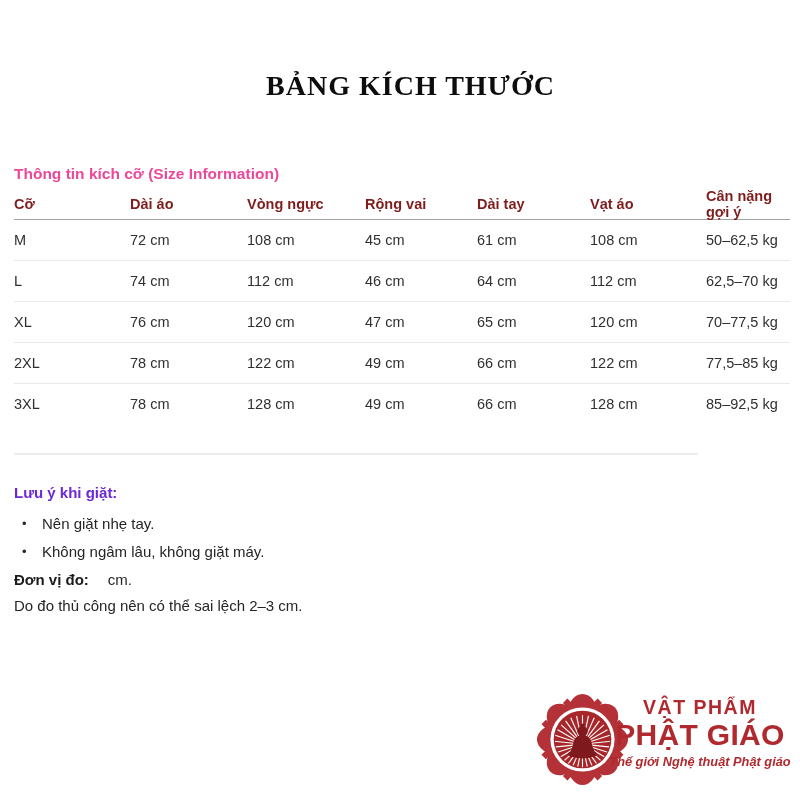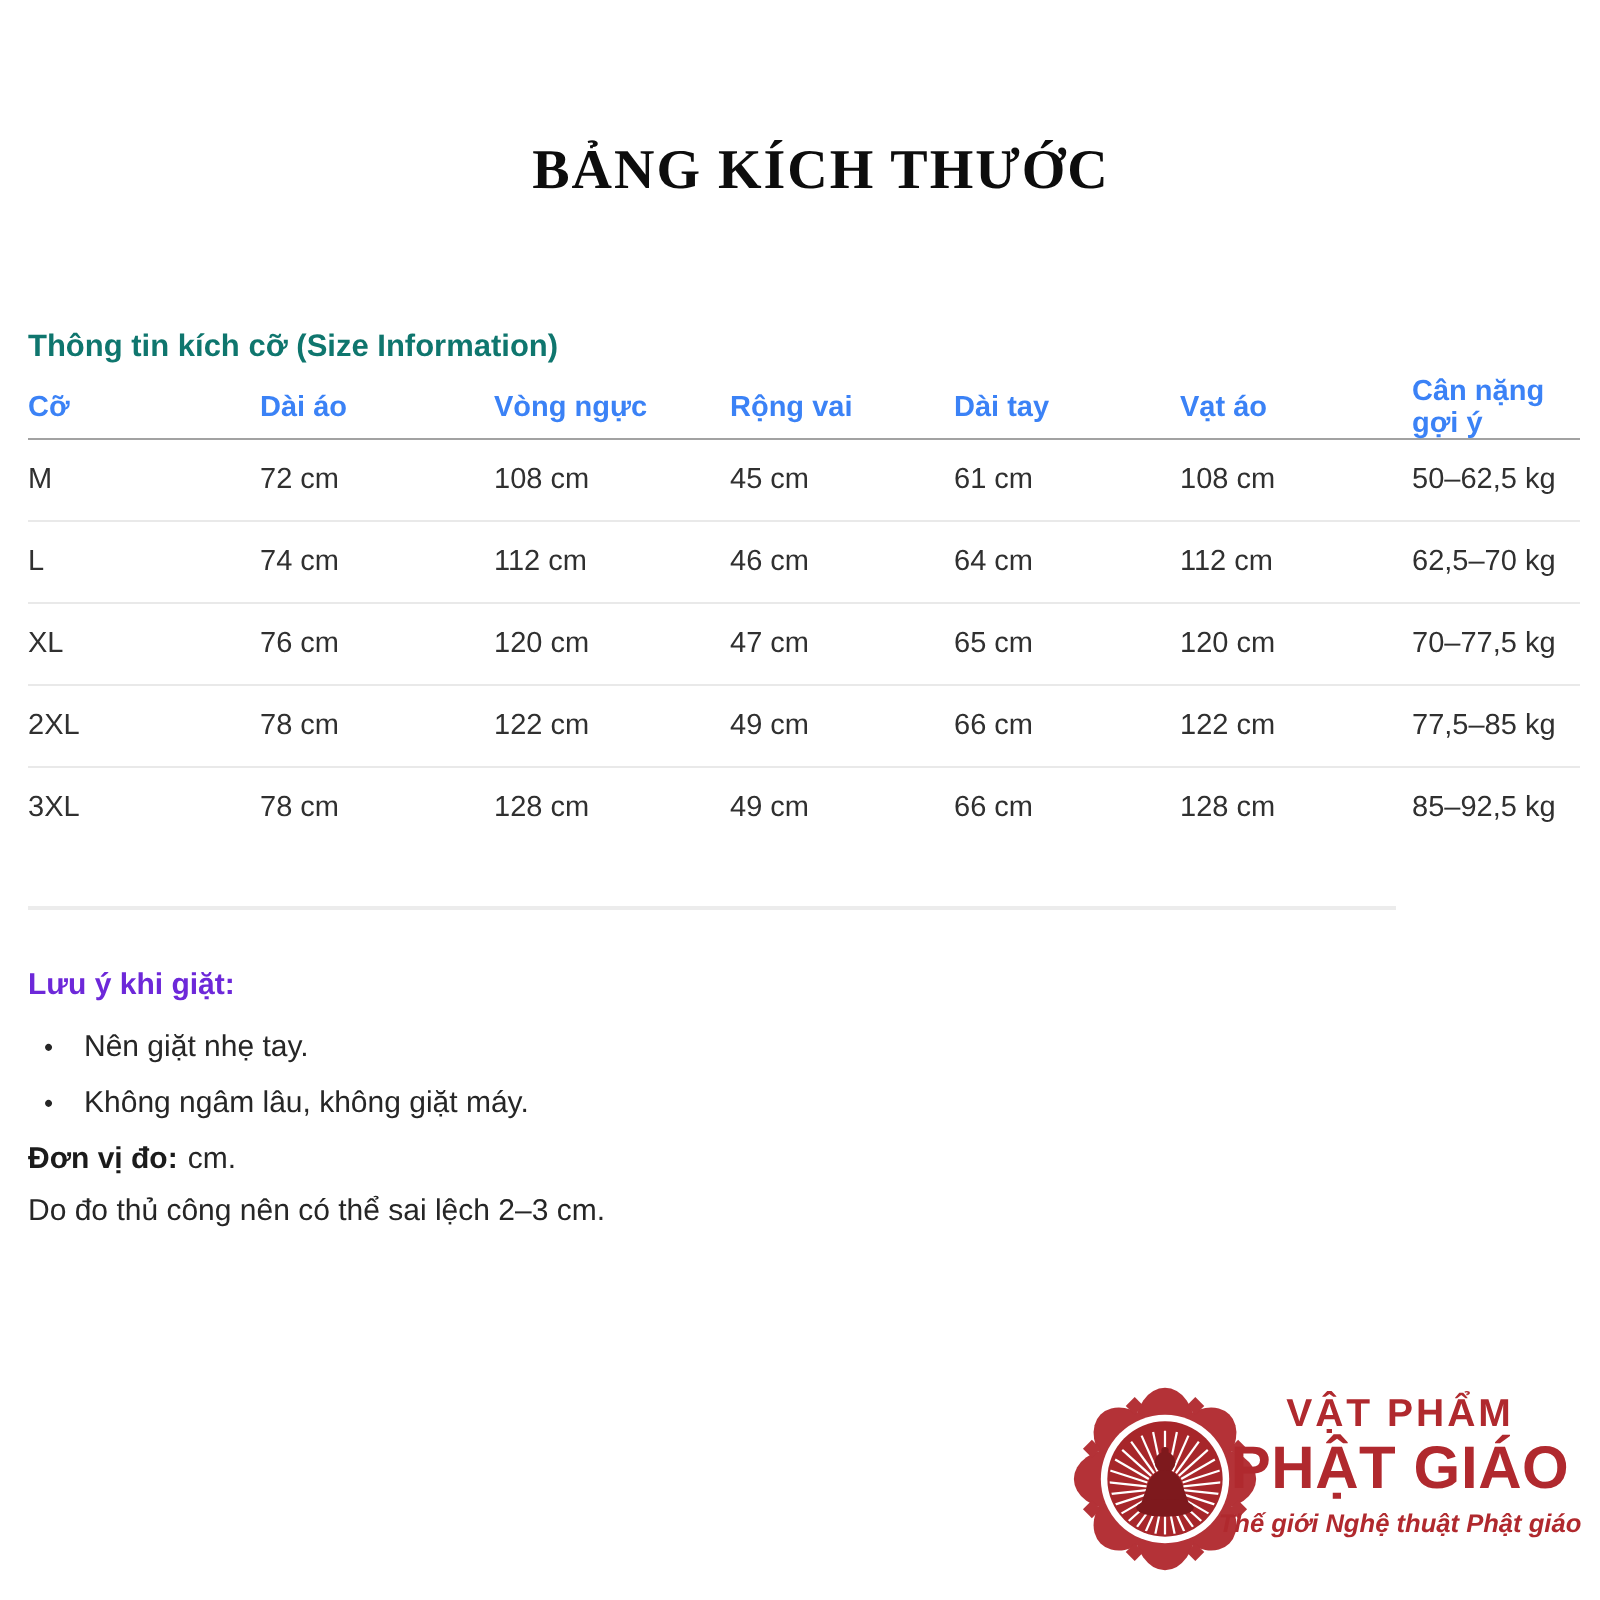--- a/index.html
+++ b/index.html
@@ -14,53 +14,53 @@
   .title{
     position:absolute;top:70px;left:0;right:0;margin:0;
     text-align:center;
     font-family:"Liberation Serif","DejaVu Serif",serif;
     font-weight:700;font-size:28px;letter-spacing:1px;color:#0d0d0d;padding-left:21px;
   }
 
   
   .section-heading{
     position:absolute;top:165px;left:14px;
-    font-weight:700;font-size:15.5px;color:#0f766e;text-align:right;
+    font-weight:700;font-size:15.5px;color:#ec4899;text-align:right;
   }
 
   
   .size-table{position:absolute;top:188px;left:14px;width:776px;}
   .t-row{
     display:grid;
     grid-template-columns:116px 117px 118px 112px 113px 116px 1fr;
     align-items:center;
   }
   .t-head{
     height:31px;border-bottom:1px solid #a2a2a2;
-    font-weight:700;font-size:14.5px;color:#3b82f6;
+    font-weight:700;font-size:14.5px;color:#7f1d1d;
   }
   .t-body-row{
     height:40px;border-bottom:1px solid #e9e9e9;
     font-size:14.5px;color:#303030;
   }
   .t-body-row:last-child{border-bottom:none;}
 
   
   .divider{
     position:absolute;top:453px;left:14px;width:684px;height:2px;background:#ececec;
   }
 
   
   .notes{position:absolute;left:14px;top:483px;font-size:15px;color:#262626;line-height:19px;}
   .note-heading{font-weight:700;color:#6d28d9;margin:0 0 12px 0;}
   .bullet{display:flex;margin:0 0 9px 0;}
   .bullet .dot{width:20px;margin-left:8px;flex:0 0 auto;font-size:13px;}
   .unit-line{margin-top:8px;}
   .unit-line .b{font-weight:700;color:#1b1b1b;}
-  .unit-line .v{margin-left:5px;}
+  .unit-line .v{margin-left:19px;}
   .tolerance{margin-top:7px;}
 
   
   .logo{position:absolute;left:536px;top:693px;width:258px;height:95px;}
   .emblem{position:absolute;left:0;top:0;}
   .logo-text{position:absolute;left:70px;top:5px;width:188px;text-align:center;}
   .logo-l1{font-weight:700;font-size:19.5px;letter-spacing:1.5px;line-height:1;}
   .logo-l2{font-weight:700;font-size:30px;letter-spacing:.3px;line-height:1;margin-top:2px;}
   .logo-tag{font-style:italic;font-weight:700;font-size:12.8px;line-height:1;margin-top:6px;}
 </style>

